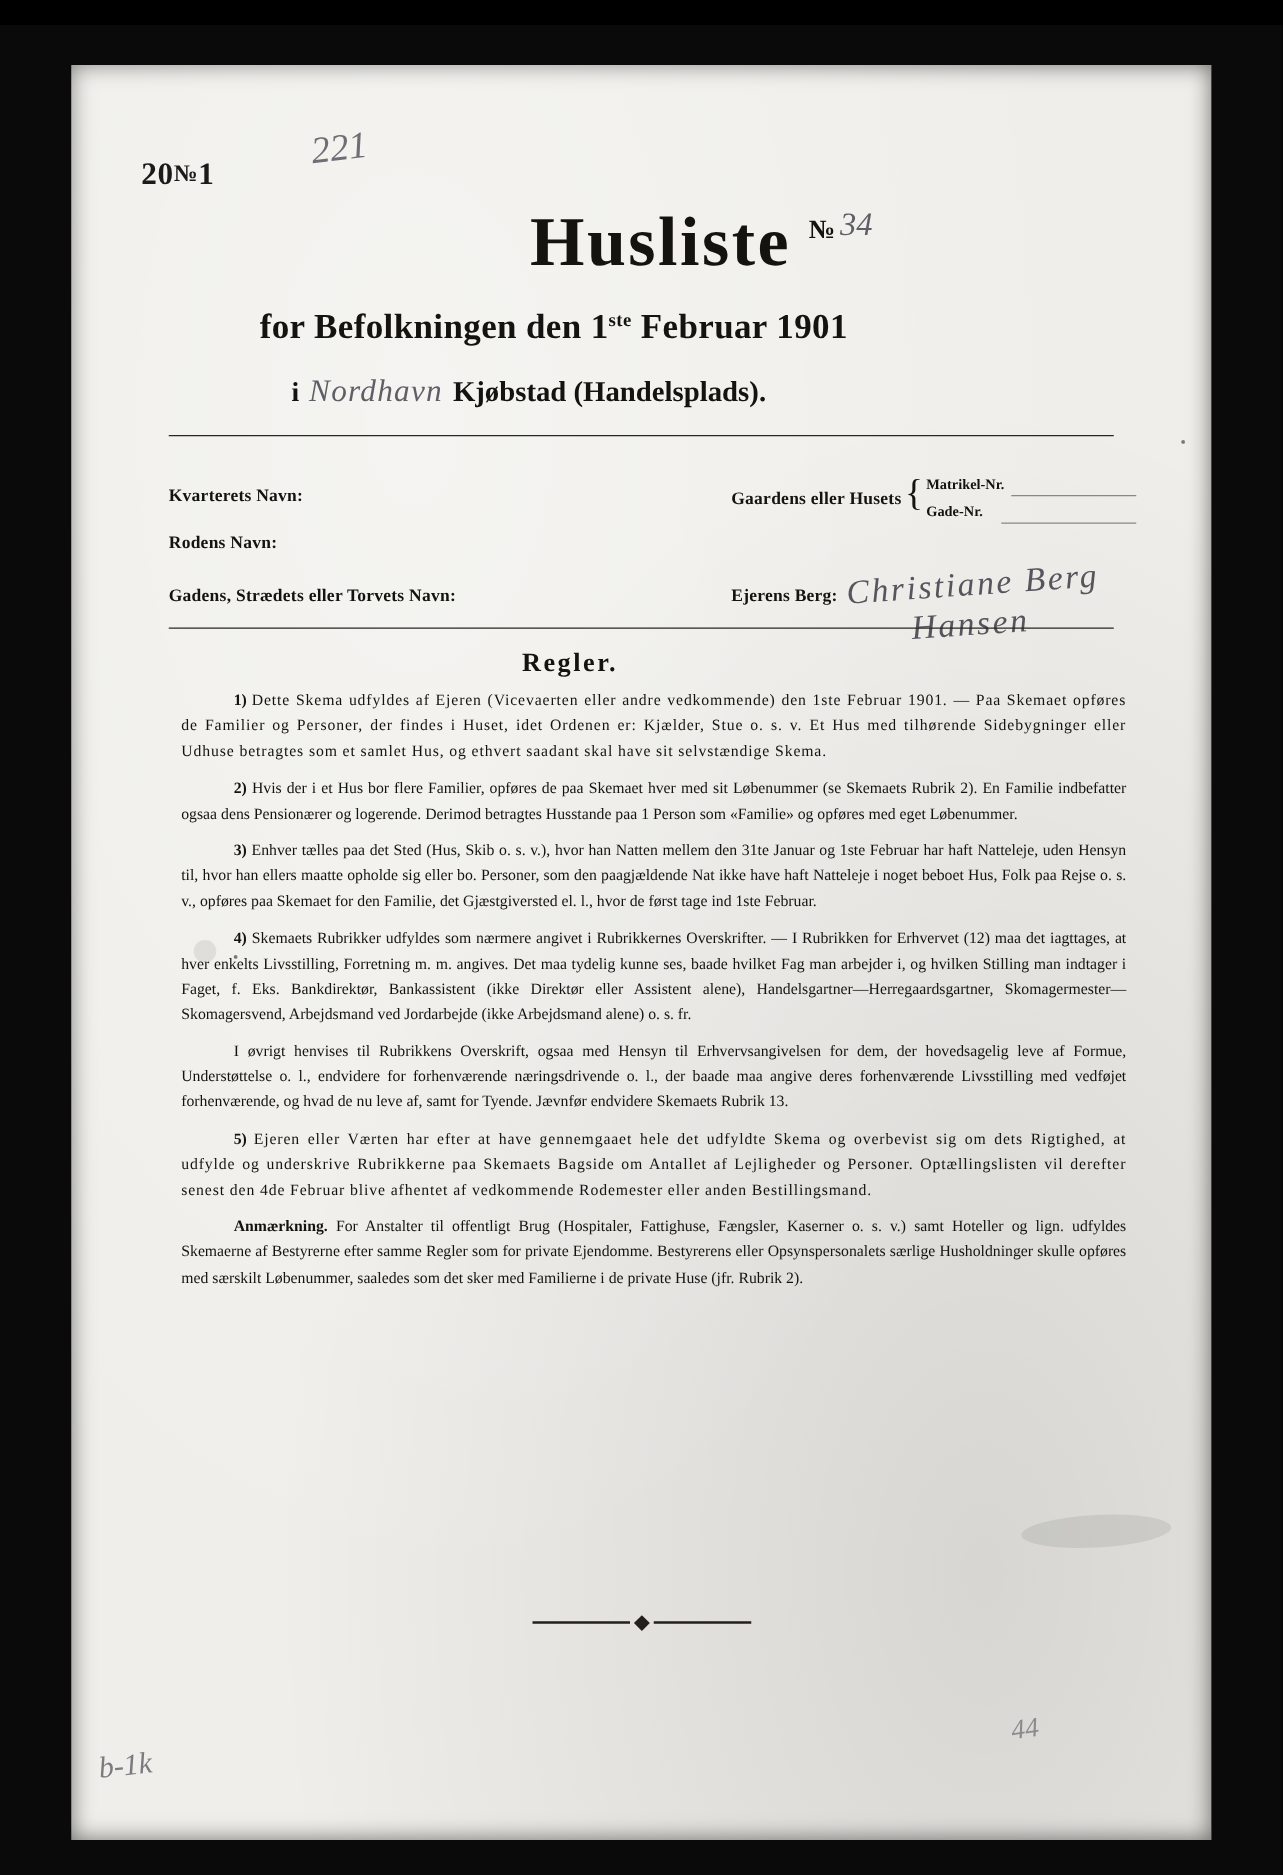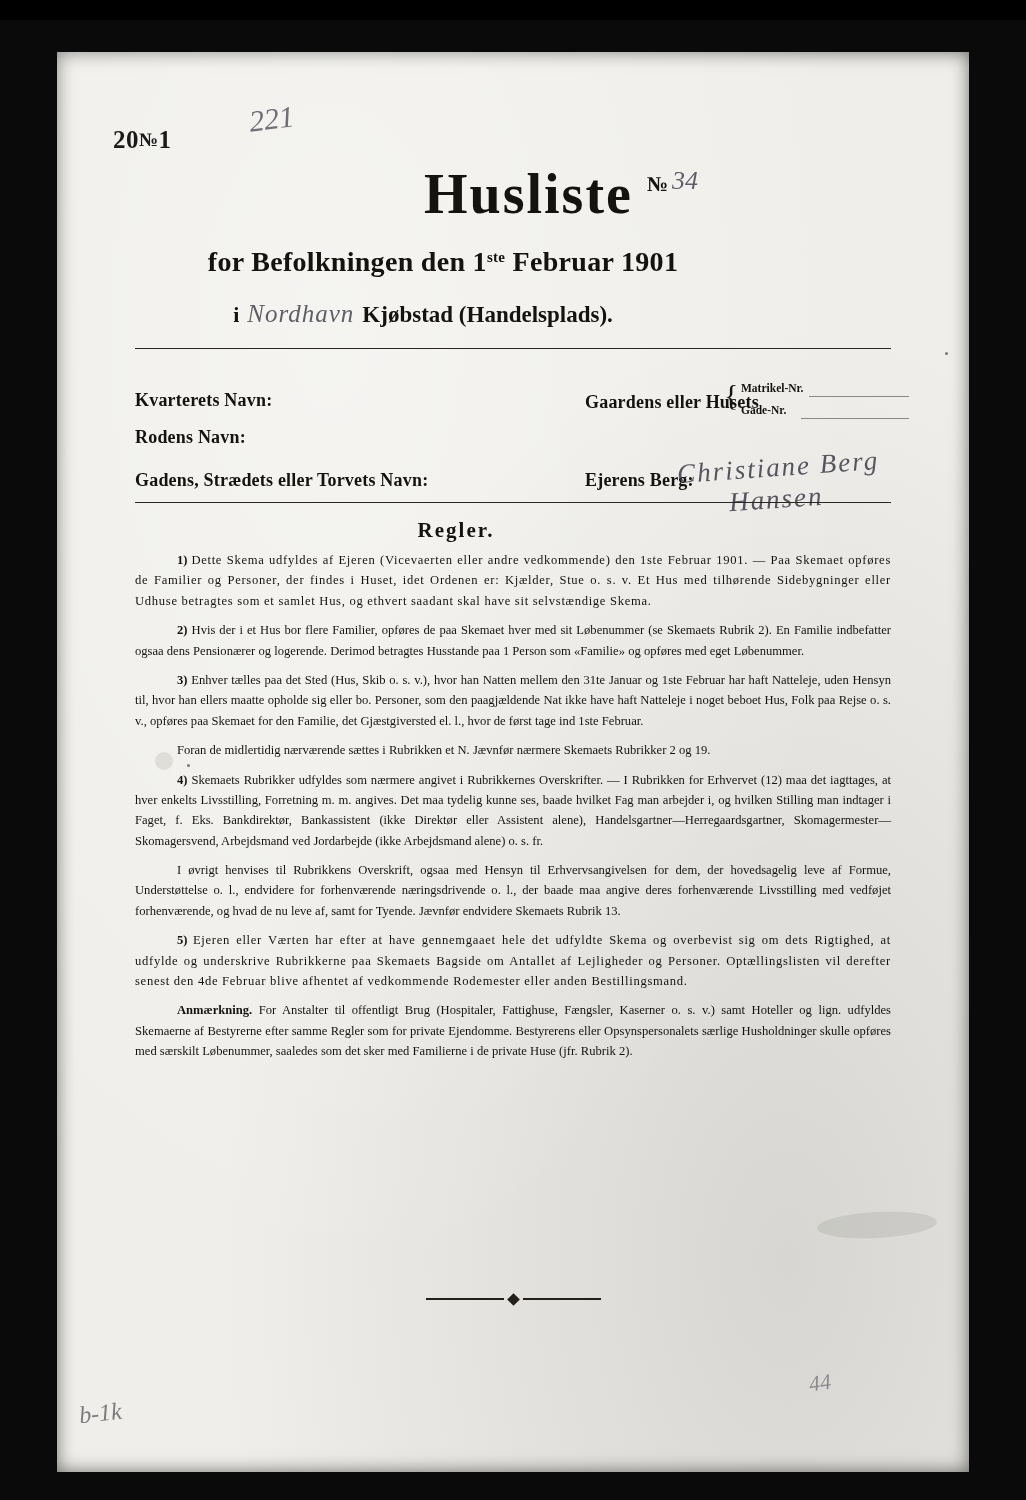--- a/index.html
+++ b/index.html
@@ -55,21 +55,21 @@
   .placeline .i{font-weight:bold;font-size:22px;margin-right:8px;}
   .placeline .hand{
     font-style:italic;font-weight:normal;font-size:25px;color:#3a3a44;opacity:.8;
     letter-spacing:1px;margin-right:8px;
   }
 
   .rule{position:absolute;height:1px;background:#2a2722;}
   .rule.r1{left:78px;top:296px;width:756px;}
   .rule.r2{left:78px;top:450px;width:756px;}
 
-  .field{position:absolute;font-size:18px;font-weight:bold;letter-spacing:.2px;}
+  .field{position:absolute;font-size:14px;font-weight:bold;letter-spacing:.2px;}
   .f-kvart{left:78px;top:338px;}
   .f-rode{left:78px;top:375px;}
   .f-gade{left:78px;top:418px;}
   .f-gaard{left:528px;top:340px;}
   .f-ejer{left:528px;top:418px;}
 
   .brace{
     position:absolute;left:667px;top:328px;font-size:30px;font-weight:normal;line-height:1;
   }
   .sub-matrikel{position:absolute;left:684px;top:330px;font-size:11.5px;font-weight:bold;}
@@ -86,21 +86,21 @@
     position:absolute;left:672px;top:432px;font-size:27px;font-style:italic;
     color:#35353f;opacity:.82;transform:rotate(-4deg);letter-spacing:2px;
   }
 
   .regler-head{
     position:absolute;left:0;top:466px;width:798px;text-align:center;
     font-size:21px;font-weight:bold;letter-spacing:2px;
   }
 
   .body{
-    position:absolute;left:78px;top:498px;width:756px;
+    position:absolute;left:88px;top:498px;width:756px;
     font-size:12.6px;line-height:1.62;text-align:justify;
   }
   .body p{margin:0 0 9px 0;}
   .body p.ind{text-indent:42px;}
   .body .lead{font-weight:bold;}
   .body .sp{letter-spacing:.7px;}
 
   .dingbat{
     position:absolute;left:0;top:1240px;width:912px;text-align:center;color:#23201b;
     font-size:14px;letter-spacing:2px;
@@ -166,21 +166,20 @@
       <div class="hand-owner2">Hansen</div>
 
       <div class="rule r2"></div>
 
       <div class="regler-head">Regler.</div>
 
       <div class="body">
         <p class="ind"><span class="lead">1)</span> <span class="sp">Dette Skema udfyldes af Ejeren (Vicevaerten eller andre vedkommende) den 1ste Februar 1901. — Paa Skemaet opføres de Familier og Personer, der findes i Huset, idet Ordenen er: Kjælder, Stue o. s. v. Et Hus med tilhørende Sidebygninger eller Udhuse betragtes som et samlet Hus, og ethvert saadant skal have sit selvstændige Skema.</span></p>
         <p class="ind"><span class="lead">2)</span> <span>Hvis der i et Hus bor flere Familier, opføres de paa Skemaet hver med sit Løbenummer (se Skemaets Rubrik 2). En Familie indbefatter ogsaa dens Pensionærer og logerende. Derimod betragtes Husstande paa 1 Person som «Familie» og opføres med eget Løbenummer.</span></p>
         <p class="ind"><span class="lead">3)</span> <span>Enhver tælles paa det Sted (Hus, Skib o. s. v.), hvor han Natten mellem den 31te Januar og 1ste Februar har haft Natteleje, uden Hensyn til, hvor han ellers maatte opholde sig eller bo. Personer, som den paagjældende Nat ikke have haft Natteleje i noget beboet Hus, Folk paa Rejse o. s. v., opføres paa Skemaet for den Familie, det Gjæstgiversted el. l., hvor de først tage ind 1ste Februar.</span></p>
-        <p class="ind"><span>Foran de midlertidig nærværende sættes i Rubrikken et N. Jævnfør nærmere Skemaets Rubrikker 2 og 19.</span></p>
         <p class="ind"><span class="lead">4)</span> <span>Skemaets Rubrikker udfyldes som nærmere angivet i Rubrikkernes Overskrifter. — I Rubrikken for Erhvervet (12) maa det iagttages, at hver enkelts Livsstilling, Forretning m. m. angives. Det maa tydelig kunne ses, baade hvilket Fag man arbejder i, og hvilken Stilling man indtager i Faget, f. Eks. Bankdirektør, Bankassistent (ikke Direktør eller Assistent alene), Handelsgartner—Herregaardsgartner, Skomagermester—Skomagersvend, Arbejdsmand ved Jordarbejde (ikke Arbejdsmand alene) o. s. fr.</span></p>
         <p class="ind"><span>I øvrigt henvises til Rubrikkens Overskrift, ogsaa med Hensyn til Erhvervsangivelsen for dem, der hovedsagelig leve af Formue, Understøttelse o. l., endvidere for forhenværende næringsdrivende o. l., der baade maa angive deres forhenværende Livsstilling med vedføjet forhenværende, og hvad de nu leve af, samt for Tyende. Jævnfør endvidere Skemaets Rubrik 13.</span></p>
         <p class="ind"><span class="lead">5)</span> <span class="sp">Ejeren eller Værten har efter at have gennemgaaet hele det udfyldte Skema og overbevist sig om dets Rigtighed, at udfylde og underskrive Rubrikkerne paa Skemaets Bagside om Antallet af Lejligheder og Personer. Optællingslisten vil derefter senest den 4de Februar blive afhentet af vedkommende Rodemester eller anden Bestillingsmand.</span></p>
         <p class="ind"><span class="lead">Anmærkning.</span> <span>For Anstalter til offentligt Brug (Hospitaler, Fattighuse, Fængsler, Kaserner o. s. v.) samt Hoteller og lign. udfyldes Skemaerne af Bestyrerne efter samme Regler som for private Ejendomme. Bestyrerens eller Opsynspersonalets særlige Husholdninger skulle opføres med særskilt Løbenummer, saaledes som det sker med Familierne i de private Huse (jfr. Rubrik 2).</span></p>
       </div>
 
       <div class="dingbat">
         <span class="bar"></span><span class="dia"></span><span class="bar"></span>
       </div>
 

